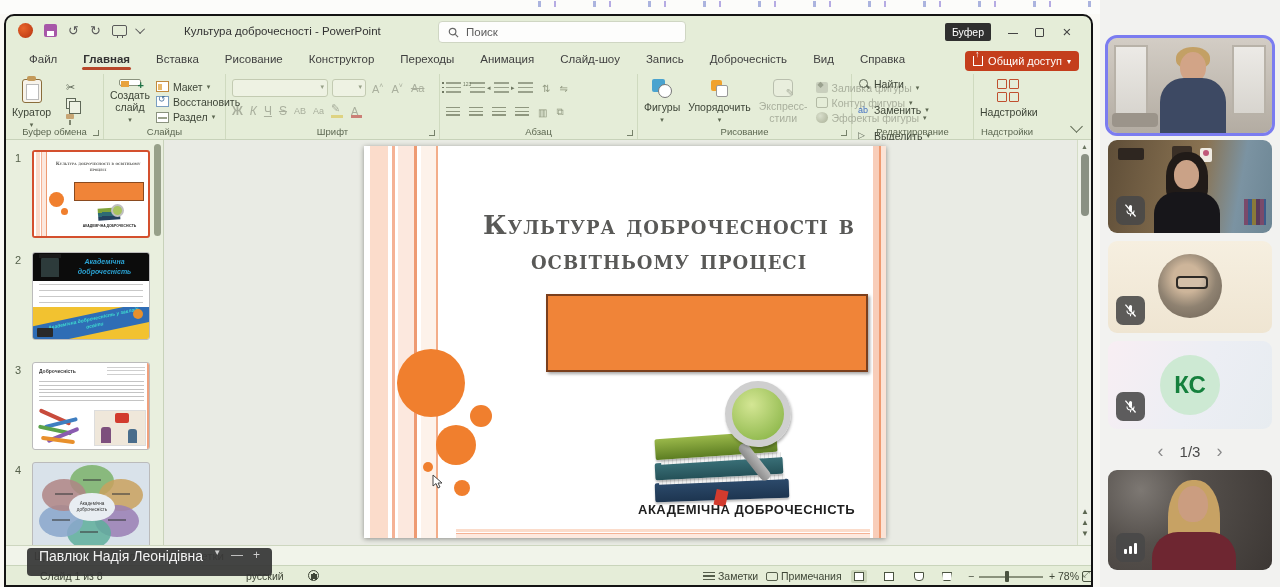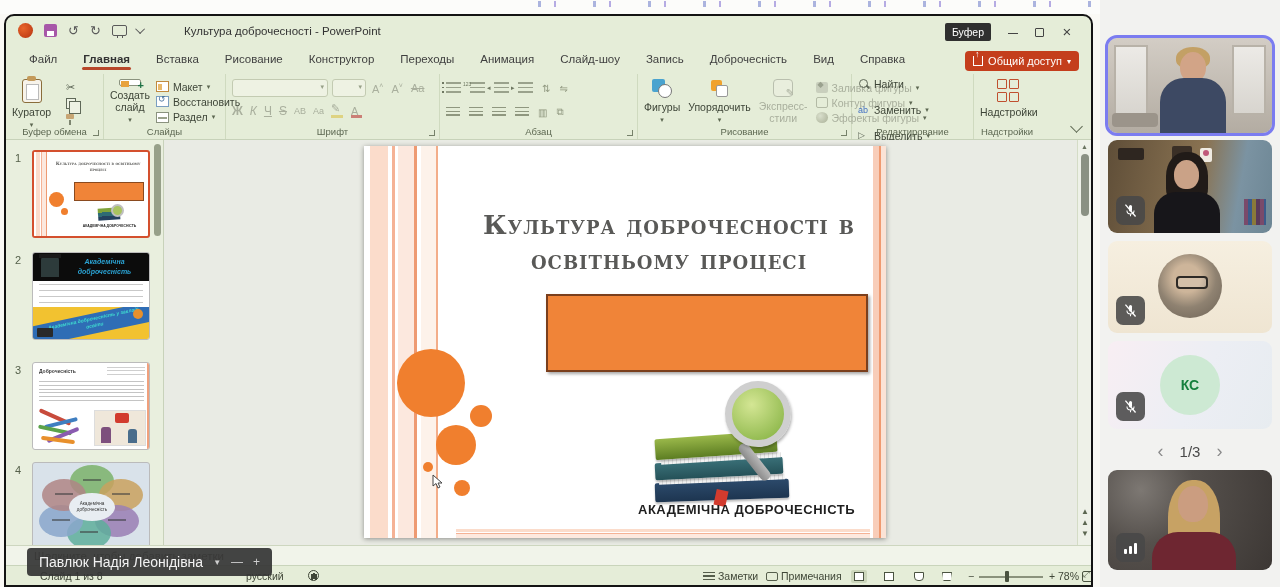--- a/index.html
+++ b/index.html
@@ -271,21 +271,21 @@
   .zoom-ctl { position:absolute; top:4px; color:#3f4637; }
   .z-minus { left:962px; } .z-plus { left:1043px; }
   .z-track { position:absolute; left:973px; top:10px; width:64px; height:1.5px; background:#8a927c; }
   .z-thumb { position:absolute; left:999px; top:5px; width:4px; height:11px; background:#4a5340; border-radius:1px; }
   .z-val { left:1052px; }
   .fit-ic { position:absolute; left:1076px; top:5px; width:11px; height:11px; border:1.2px solid #4a5340; border-radius:2px; }
   .fit-ic::after { content:"⤢"; position:absolute; left:0px; top:-3px; font-size:9px; color:#4a5340; }
 
   
   .name-overlay { position:absolute; left:27px; top:548px; height:28px; background:rgba(52,52,52,.92);
-    border-radius:4px; display:flex; align-items:center; gap:10px; padding:0 12px; z-index:30; }
+    border-radius:4px; display:flex; gap:10px; padding:0 12px; z-index:30; }
   .name-overlay .nm { color:#f2f2f2; font-size:14px; white-space:nowrap; }
   .name-overlay .ctl { color:#cfcfcf; font-size:12px; }
   .name-overlay .dnv { color:#cfcfcf; font-size:8px; }
 
   
   .sidebar { position:absolute; left:1100px; top:0; width:180px; height:587px; background:#f2f2f0; }
   .tile { position:absolute; left:8px; width:164px; border-radius:9px; overflow:hidden; background:#888; }
   .tile.active { outline:3px solid #7b7cf0; outline-offset:0; }
   .mic-badge, .sig-badge { position:absolute; left:8px; bottom:8px; width:29px; height:29px; border-radius:7px;
     background:rgba(72,72,72,.88); display:flex; align-items:center; justify-content:center; }
@@ -311,21 +311,21 @@
   .p2 .body { left:46px; top:52px; width:66px; height:41px; border-radius:22px 22px 0 0; background:#17161a; }
   
   .p3 { top:241px; height:92px; background:linear-gradient(#f6efe0,#efe5d2); }
   .p3 .avatar { position:absolute; left:50px; top:13px; width:64px; height:64px; border-radius:50%;
     background:radial-gradient(circle at 45% 38%, #cdb59a 0 26%, #8f8271 55%, #6a6054 100%); }
   .p3 .avatar::after { content:""; position:absolute; left:18px; top:22px; width:28px; height:9px;
     border:2px solid #2e2a26; border-radius:4px; background:rgba(255,255,255,.15); }
   
   .p4 { top:341px; height:88px; background:linear-gradient(115deg,#f8eef3,#eceef4 55%,#e7ecf0); }
   .p4 .kc { position:absolute; left:52px; top:14px; width:60px; height:60px; border-radius:50%; background:#cde9d3;
-    display:flex; align-items:center; justify-content:center; font-size:14px; font-weight:bold; color:#15803d; }
+    display:flex; align-items:center; justify-content:center; font-size:24px; font-weight:bold; color:#15803d; }
   
   .pager { position:absolute; left:8px; top:437px; width:164px; height:28px; display:flex; align-items:center;
     justify-content:center; gap:16px; color:#4a4a4a; }
   .pager .pchev { font-size:18px; color:#8a8a8a; }
   .pager .pval { font-size:15px; }
   
   .p5 { top:470px; height:100px; background:radial-gradient(circle at 20% 20%, #7d7873 0, #55504c 35%, #3c3734 100%); }
   .p5 .hair { left:60px; top:10px; width:52px; height:82px; border-radius:46% 46% 20% 20%; background:#c7a264; }
   .p5 .head { left:70px; top:16px; width:30px; height:36px; border-radius:50% 50% 45% 45%; background:#cb9d80; }
   .p5 .body { left:44px; top:62px; width:84px; height:38px; border-radius:26px 26px 0 0; background:#6e2631; }
@@ -346,20 +346,27 @@
     <div class="titlebar">
       <div class="qat">
         <span class="ic-logo"></span>
         <span class="ic-save"></span>
         <span class="ic-undo">↺</span>
         <span class="ic-redo">↻</span>
         <span class="ic-present"></span>
         <span class="chev"></span>
       </div>
       <div class="doc-title">Культура доброчесності - PowerPoint</div>
+      <div class="searchbox">
+        <svg width="11" height="11" viewBox="0 0 12 12">
+            <circle cx="5" cy="5" r="3.6" fill="none" stroke="#666" stroke-width="1.3"></circle>
+            <line x1="8" y1="8" x2="11" y2="11" stroke="#666" stroke-width="1.3"></line>
+          </svg>
+        <span>Поиск</span>
+      </div>
       <button class="signin">Буфер</button>
       <span class="wbtn min"><i></i></span>
       <span class="wbtn max"><i></i></span>
       <span class="wbtn close">×</span>
     </div>
 
     <div class="tabrow">
       <div class="tabs">
         <div class="tab">Файл</div>
         <div class="tab active">Главная</div>

